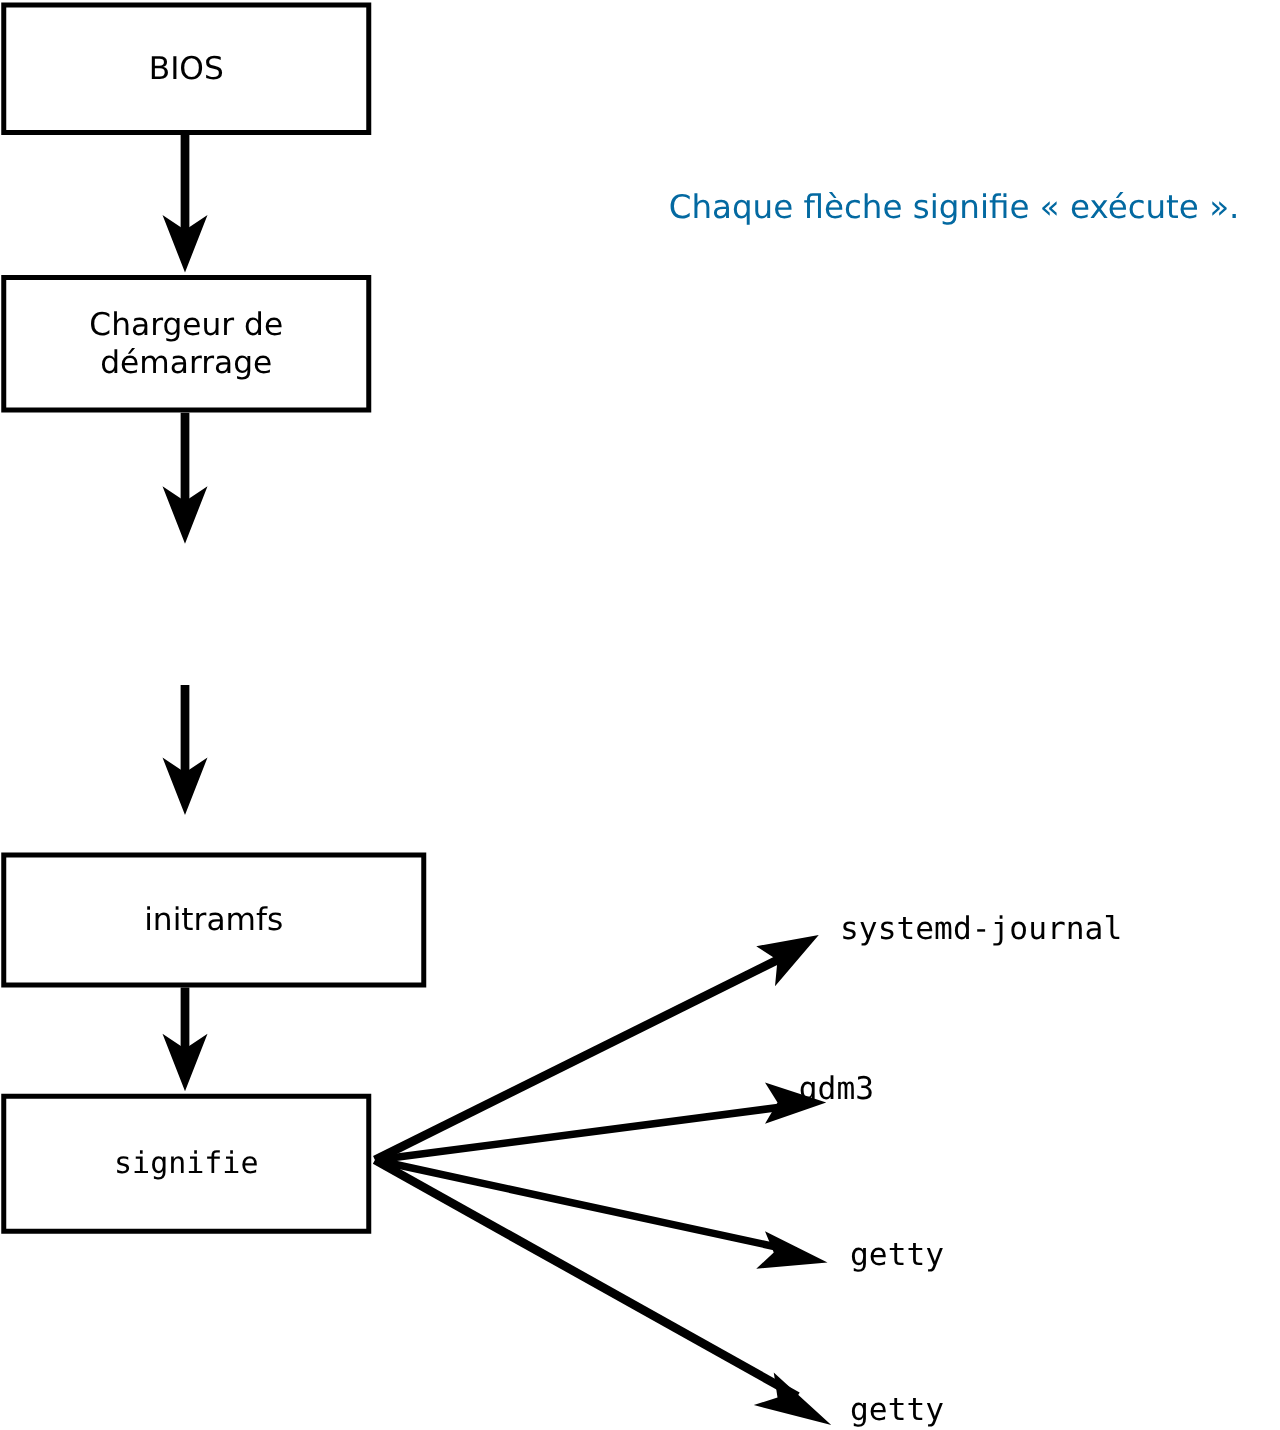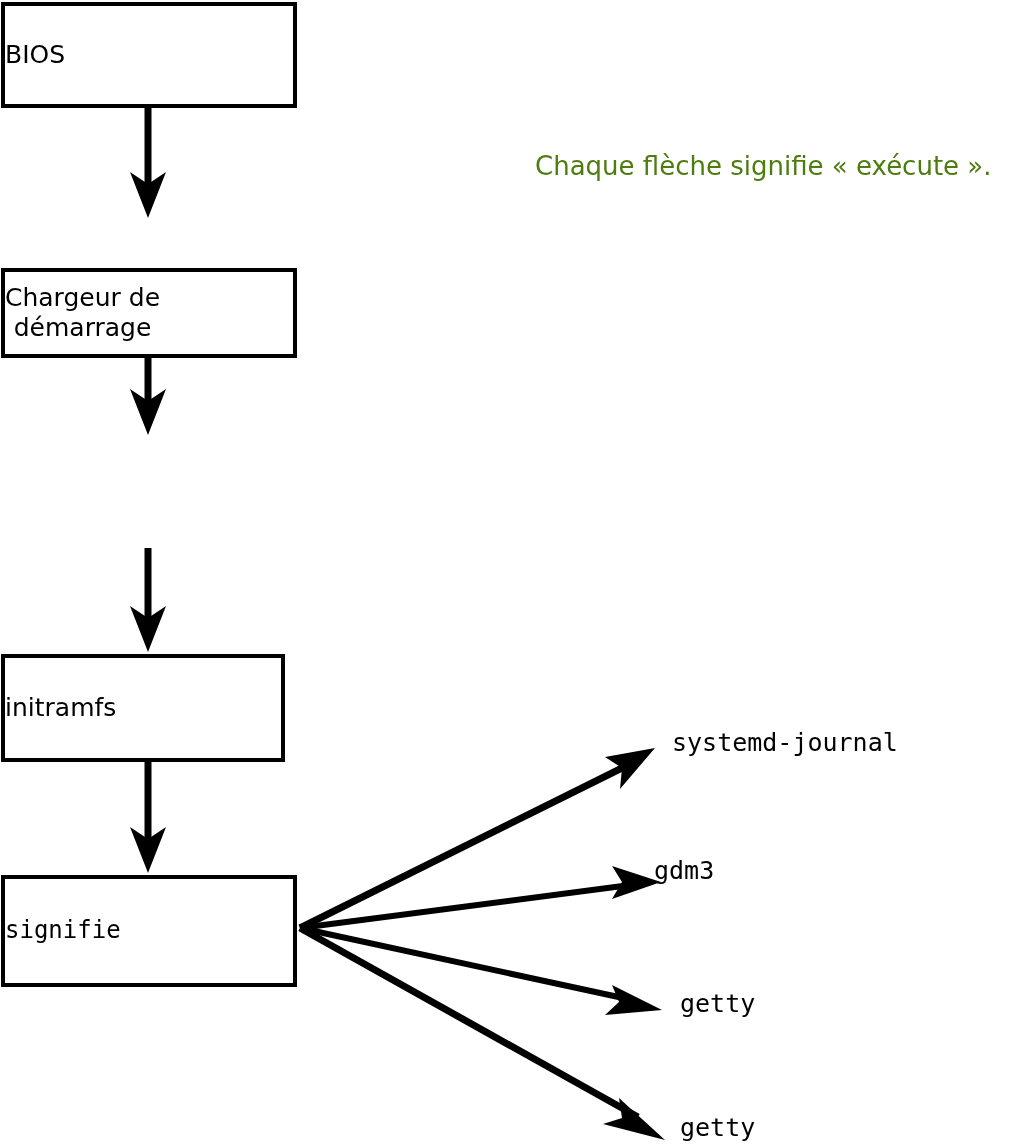--- a/index.html
+++ b/index.html
@@ -22,21 +22,21 @@
     width: 1024px;
     height: 1144px;
   }
   .node-box {
     position: absolute;
     box-sizing: border-box;
     border: 4px solid #000000;
     background: #ffffff;
     display: flex;
     align-items: center;
-    justify-content: flex-start;
+    justify-content: center;
     text-align: center;
   }
   .node-label {
     color: #000000;
     font-size: 25px;
     line-height: 1.22;
     font-family: "DejaVu Sans", sans-serif;
     white-space: pre-line;
   }
   .node-label.mono {
@@ -47,21 +47,21 @@
     position: absolute;
     color: #000000;
     font-family: "DejaVu Sans Mono", monospace;
     font-size: 25px;
     white-space: nowrap;
     line-height: 1;
     text-align: right;
   }
   .annotation {
     position: absolute;
-    color: #4d7c0f;
+    color: #0369a1;
     font-family: "DejaVu Sans", sans-serif;
     font-size: 26px;
     white-space: nowrap;
     line-height: 1;
   }
 </style>
 </head>
 <body>
 
 <div id="canvas">
@@ -106,37 +106,37 @@
     <g>
       <line x1="300" y1="928" x2="638" y2="1117" stroke="#000000" stroke-width="7"></line>
       <path d="M 665 1140 L 619 1098 L 622 1118 L 603 1124 Z" fill="#000000"></path>
     </g>
   </svg>
 
   <div class="node-box" style="left:1px; top:2px; width:296px; height:106px;">
     <span class="node-label">BIOS</span>
   </div>
 
-  <div class="node-box" style="left:1px; top:220px; width:296px; height:90px;margin-top:48px;">
+  <div class="node-box" style="left:1px; top:220px; width:296px; height:110px;">
     <span class="node-label">Chargeur de
 démarrage</span>
   </div>
 
 
-  <div class="node-box" style="left:1px; top:654px; width:284px; height:108px;">
+  <div class="node-box" style="left:1px; top:682px; width:340px; height:108px;">
     <span class="node-label">initramfs</span>
   </div>
 
   <div class="node-box" style="left:1px; top:875px; width:296px; height:112px;">
     <span class="node-label mono">signifie</span>
   </div>
 
   <div class="branch-label" style="left:672px; top:730px;">systemd-journal</div>
 
-  <div class="branch-label" style="left:654px; top:858px;">gdm3</div>
+  <div class="branch-label" style="left:639px; top:858px;">gdm3</div>
 
   <div class="branch-label" style="left:680px; top:991px;">getty</div>
 
   <div class="branch-label" style="left:680px; top:1115px;">getty</div>
 
   <div class="annotation" style="left:535px; top:153px;">Chaque flèche signifie « exécute ».</div>
 
 </div>
 
 </body></html>

